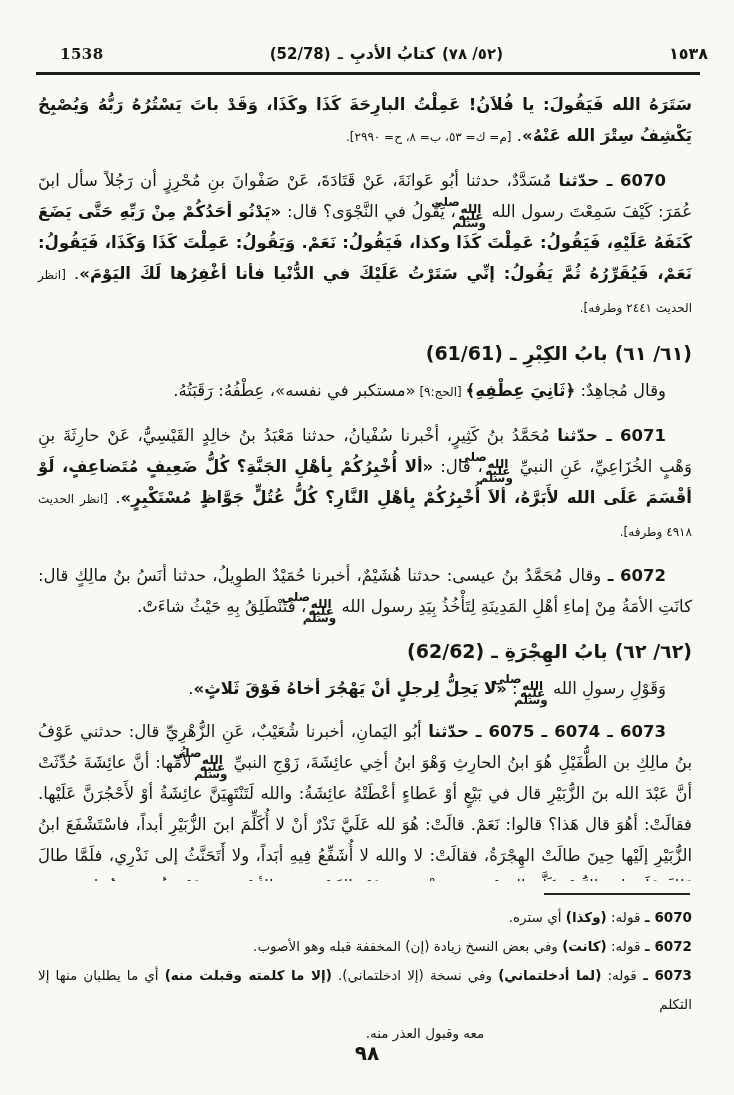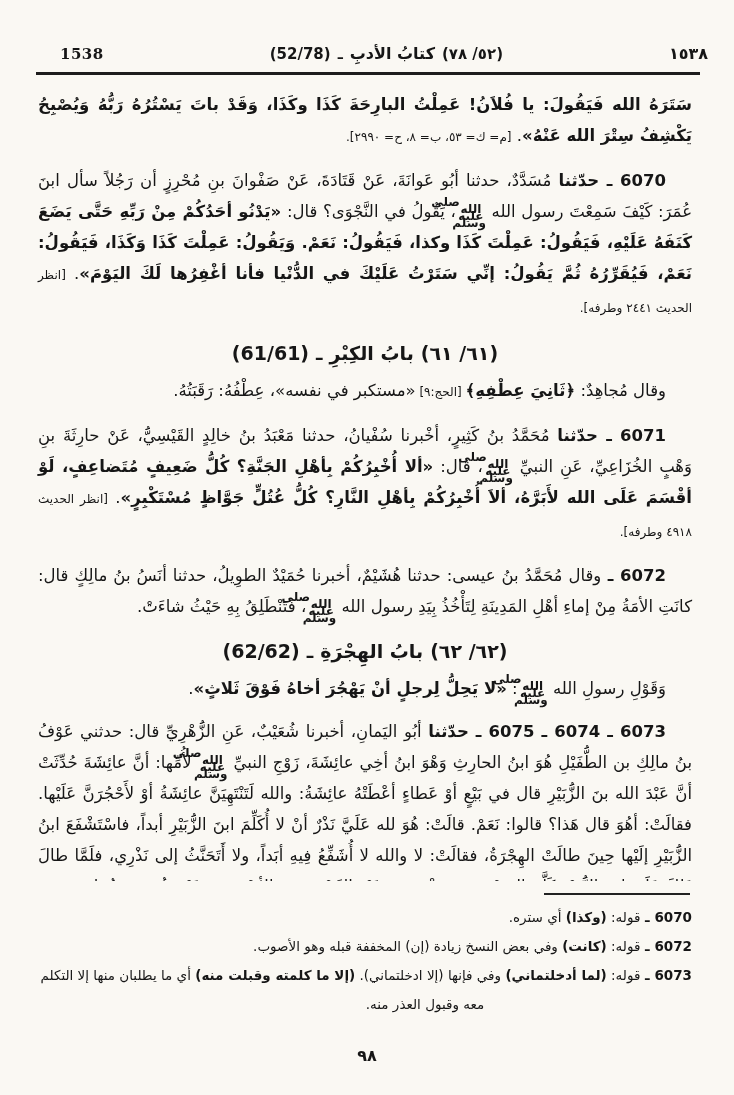--- a/index.html
+++ b/index.html
@@ -24,34 +24,34 @@
   p{margin:0;}
   .indent{text-indent:26px;}
   .mt{margin-top:12px;}
   .b{font-weight:bold;}
   .sm{font-size:12px;}
   .saw{
     display:inline-block;width:30px;font-size:12px;line-height:7px;
     text-align:center;vertical-align:middle;font-weight:bold;white-space:normal;
   }
   .bab{
-    display:flex;direction:ltr;justify-content:center;align-items:baseline;gap:7px;
+    display:flex;direction:ltr;justify-content:flex-end;align-items:baseline;gap:7px;
     font-weight:bold;font-size:19px;margin:12px 0 5px;line-height:34px;
   }
   .bab .num,.hdr-center .num{direction:ltr;unicode-bidi:isolate;}
   .fn-sep{width:146px;height:2px;background:#222;margin:12px 44px 8px auto;}
   .footnotes{
     direction:rtl;text-align:justify;padding:0 42px 0 38px;
     font-size:13.5px;line-height:29px;
   }
   .fn{margin:0;}
   .fn-cont{text-align:center;padding-left:120px;}
   .page-num-bottom{
     position:absolute;bottom:30px;left:0;right:0;text-align:center;
-    font-size:16px;font-weight:bold;direction:rtl;
+    font-size:20px;font-weight:bold;direction:rtl;
   }
 </style>
 </head>
 <body style="--paper: #faf8f3; --ink: #161616;">
 
 <div class="header">
   <span class="hdr-num-left">1538</span>
   <span class="hdr-center">
     <span>(52/78)</span>
     <span>ـ</span>
@@ -93,17 +93,17 @@
 
   <p class="indent mt"><span class="b">6073 ـ 6074 ـ 6075 ـ </span><span class="b">حدّثنا</span><span> أبُو اليَمانِ، أخبرنا شُعَيْبٌ، عَنِ الزُّهْرِيِّ قال: حدثني عَوْفُ بنُ مالِكِ بن الطُّفَيْلِ هُوَ ابنُ الحارِثِ وَهْوَ ابنُ أخِي عائِشَةَ، زَوْجِ النبيِّ </span><span class="saw">صلى الله عليه وسلم</span><span> لأُمِّها: أنَّ عائِشَةَ حُدِّثَتْ أنَّ عَبْدَ الله بنَ الزُّبَيْرِ قال في بَيْعٍ أوْ عَطاءٍ أعْطَتْهُ عائِشَةُ: والله لَتَنْتَهِيَنَّ عائِشَةُ أوْ لأَحْجُرَنَّ عَلَيْها. فقالَتْ: أهُوَ قال هَذا؟ قالوا: نَعَمْ. قالَتْ: هُوَ لله عَلَيَّ نَذْرٌ أنْ لا أُكَلِّمَ ابنَ الزُّبَيْرِ أبداً، فاسْتَشْفَعَ ابنُ الزُّبَيْرِ إلَيْها حِينَ طالَتْ الهِجْرَةُ، فقالَتْ: لا والله لا أُشَفِّعُ فِيهِ أبَداً، ولا أَتَحَنَّثُ إلى نَذْرِي، فلَمَّا طالَ ذَلِكَ عَلَى ابنِ الزُّبَيْرِ كَلَّمَ المِسْوَرَ بنَ مَخْرَمَةَ، وَعَبْدَ الرَّحْمَنِ بنَ الأسْوَدِ بنِ عَبْدِ يَغُوثَ، وهُما مِنْ بَنِي زُهْرَةَ، وقال لَهُما: أنْشُدُكُما بالله لَمَّا أدْخَلْتُمانِي عَلَى عائِشَةَ فإنها لا يَحِلُّ لها أنْ تَنْذُرَ قَطِيعَتِي، فأقْبَلَ بِهِ المِسْوَرُ وَعَبْدُ الرَّحْمَنِ مُشْتَمِلَيْنِ بأرْدِيَتِهِما حَتَّى اسْتَأْذَنا عَلَى عائِشَةَ،</span></p>
 
 </div>
 
 <div class="fn-sep"></div>
 
 <div class="footnotes">
   <p class="fn"><span class="b">6070 ـ </span><span>قوله: </span><span class="b">(وكذا)</span><span> أي ستره.</span></p>
   <p class="fn"><span class="b">6072 ـ </span><span>قوله: </span><span class="b">(كانت)</span><span> وفي بعض النسخ زيادة (إن) المخففة قبله وهو الأصوب.</span></p>
-  <p class="fn"><span class="b">6073 ـ </span><span>قوله: </span><span class="b">(لما أدخلتماني)</span><span> وفي فإنها (إلا ادخلتماني). </span><span class="b">(إلا ما كلمته وقبلت منه)</span><span> أي ما يطلبان منها إلا التكلم</span></p>
+  <p class="fn"><span class="b">6073 ـ </span><span>قوله: </span><span class="b">(لما أدخلتماني)</span><span> وفي نسخة (إلا ادخلتماني). </span><span class="b">(إلا ما كلمته وقبلت منه)</span><span> أي ما يطلبان منها إلا التكلم</span></p>
   <p class="fn fn-cont">معه وقبول العذر منه.</p>
 </div>
 
 <div class="page-num-bottom">٩٨</div>
 
 </body></html>

